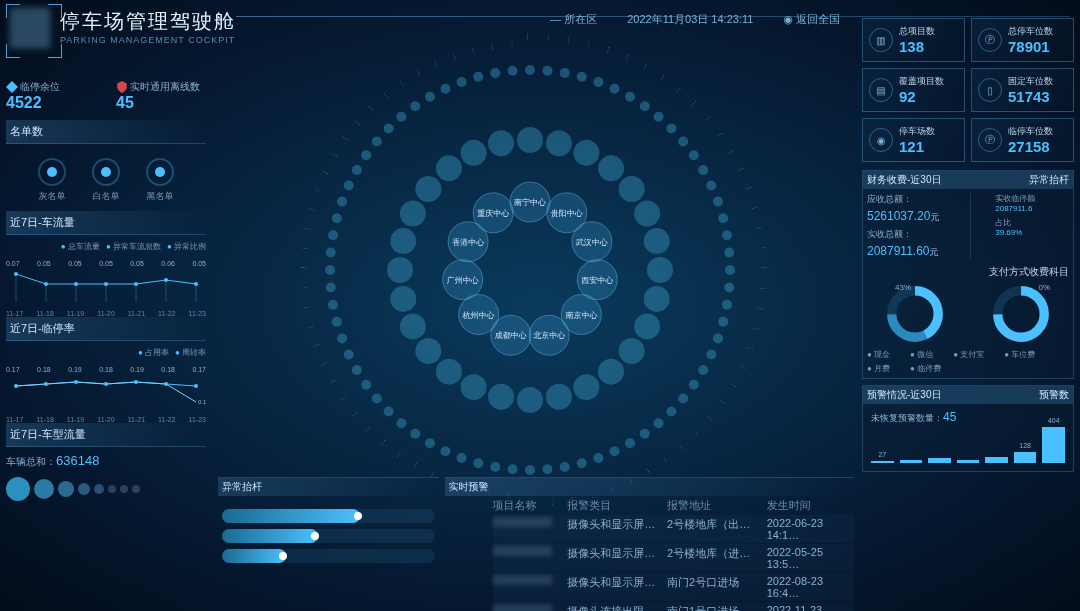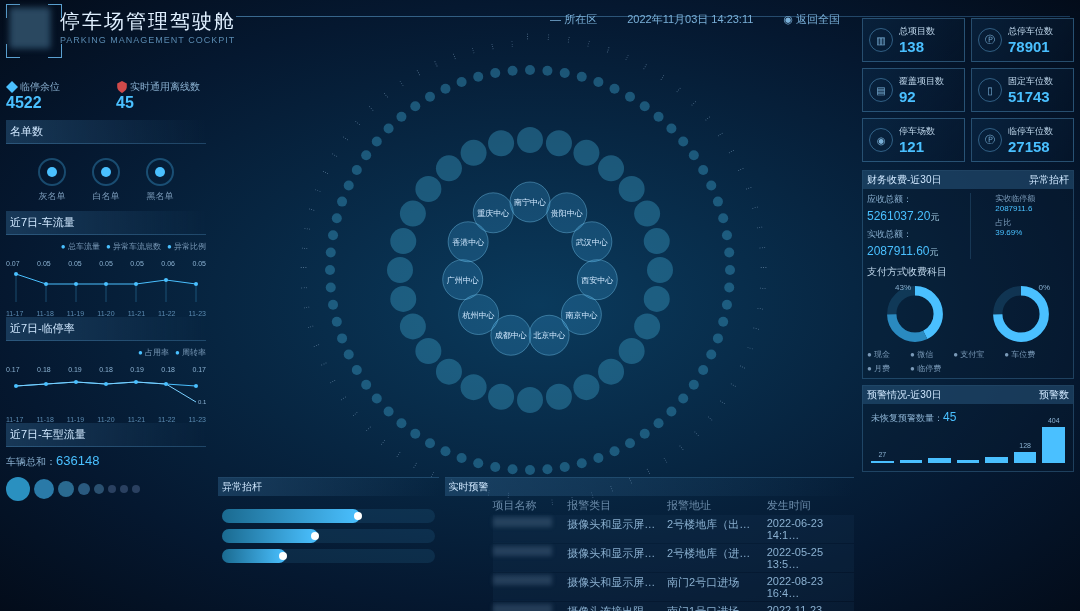--- a/index.html
+++ b/index.html
@@ -535,21 +535,21 @@
         <div class="fin-label" style="margin-top:4px;">实收总额：</div>
         <div><span class="fin-value">2087911.60</span><span class="fin-unit">元</span></div>
       </div>
       <div class="fin-right">
         <div>实收临停额</div>
         <div style="color:#4ac0ff;">2087911.6</div>
         <div style="margin-top:4px;">占比</div>
         <div style="color:#4ac0ff;">39.69%</div>
       </div>
     </div>
-    <div style="display:flex; justify-content:flex-start; font-size:10px; color:#c0d8ec; margin-top:6px;">
+    <div style="display:flex; justify-content:flex-end; font-size:10px; color:#c0d8ec; margin-top:6px;">
       <span>支付方式</span>
         <span>收费科目</span>
     </div>
     <div class="donut-row">
       <div class="donut">
         <svg viewBox="0 0 40 40">
             <circle cx="20" cy="20" r="15" stroke="rgba(74,192,255,0.15)" stroke-width="6" fill="none"></circle>
             <circle cx="20" cy="20" r="15" stroke="#4ac0ff" stroke-width="6" fill="none" stroke-dasharray="40 54"></circle>
             <circle cx="20" cy="20" r="15" stroke="#2a8ac0" stroke-width="6" fill="none" stroke-dasharray="30 64" stroke-dashoffset="-40"></circle>
           </svg>

